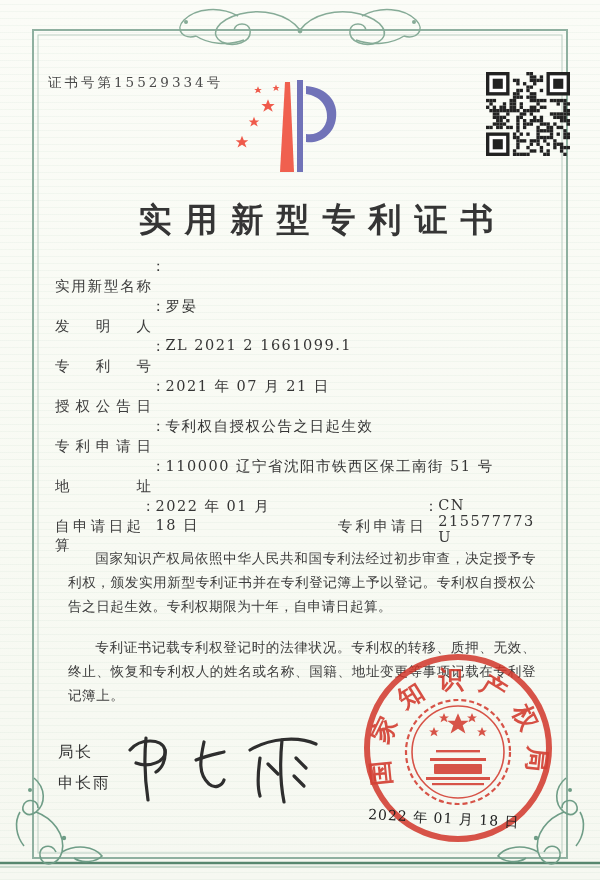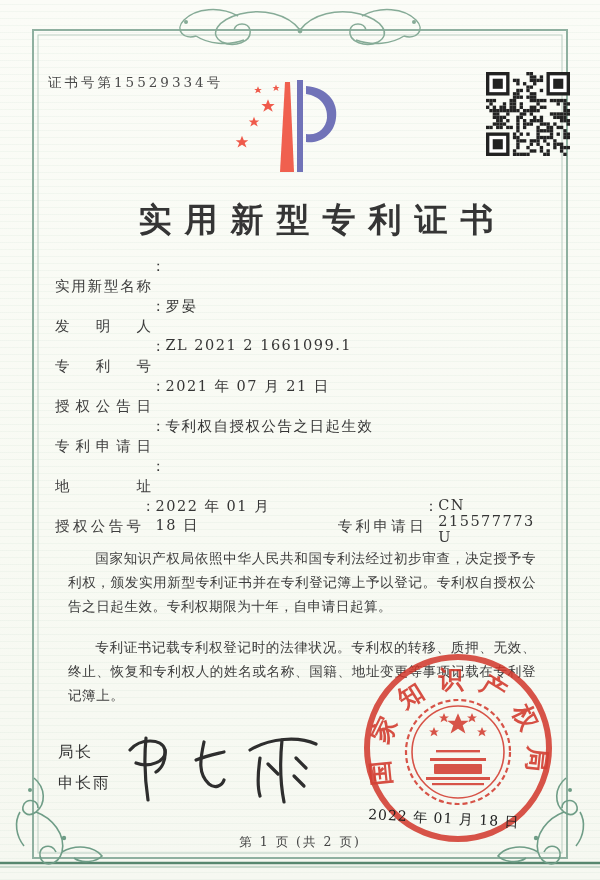--- a/index.html
+++ b/index.html
@@ -333,25 +333,26 @@
         <span class="fvalue">2021 年 07 月 21 日</span>
       </div>
       <div class="frow">
         <span class="flabel">专利申请日</span>
         <span class="fcolon">：</span>
         <span class="fvalue">专利权自授权公告之日起生效</span>
       </div>
       <div class="frow">
         <span class="flabel">地址</span>
         <span class="fcolon">：</span>
+        <span class="fvalue">110000 辽宁省沈阳市铁西区保工南街 51 号</span>
       </div>
     </div>
 
   <div class="grant-row">
-    <span class="flabel">授权公告号</span>
+    <span class="flabel">自申请日起算</span>
       <span class="fcolon">：</span>
     <span class="fvalue">2022 年 01 月 18 日</span>
     <span class="grant-gap"></span>
     <span class="flabel">专利申请日</span>
       <span class="fcolon">：</span>
     <span class="fvalue">CN 215577773 U</span>
   </div>
 
   <div id="paragraphs" class="paras">
       <p>国家知识产权局依照中华人民共和国专利法经过初步审查，决定授予专利权，颁发实用新型专利证书并在专利登记簿上予以登记。专利权自授权公告之日起生效。专利权期限为十年，自申请日起算。</p>
@@ -398,14 +399,13 @@
       <rect x="72" y="133" width="52" height="2.2"></rect>
     </g>
     <path id="sealTextPath" d="M42,150 A70,70 0 1 1 154,150" fill="none"></path>
     <text font-size="25" font-weight="bold" fill="#d13427" opacity="0.92" font-family="'DejaVu Serif','Liberation Serif',serif" letter-spacing="14">
       <textPath href="#sealTextPath" startOffset="50%" text-anchor="middle">国家知识产权局</textPath>
     </text>
   </svg>
 
   <div class="seal-date">2022 年 01 月 18 日</div>
 
-  <div class="footer">第 1 页 (共 2 页)</div>
 </div>
 
 </body></html>

